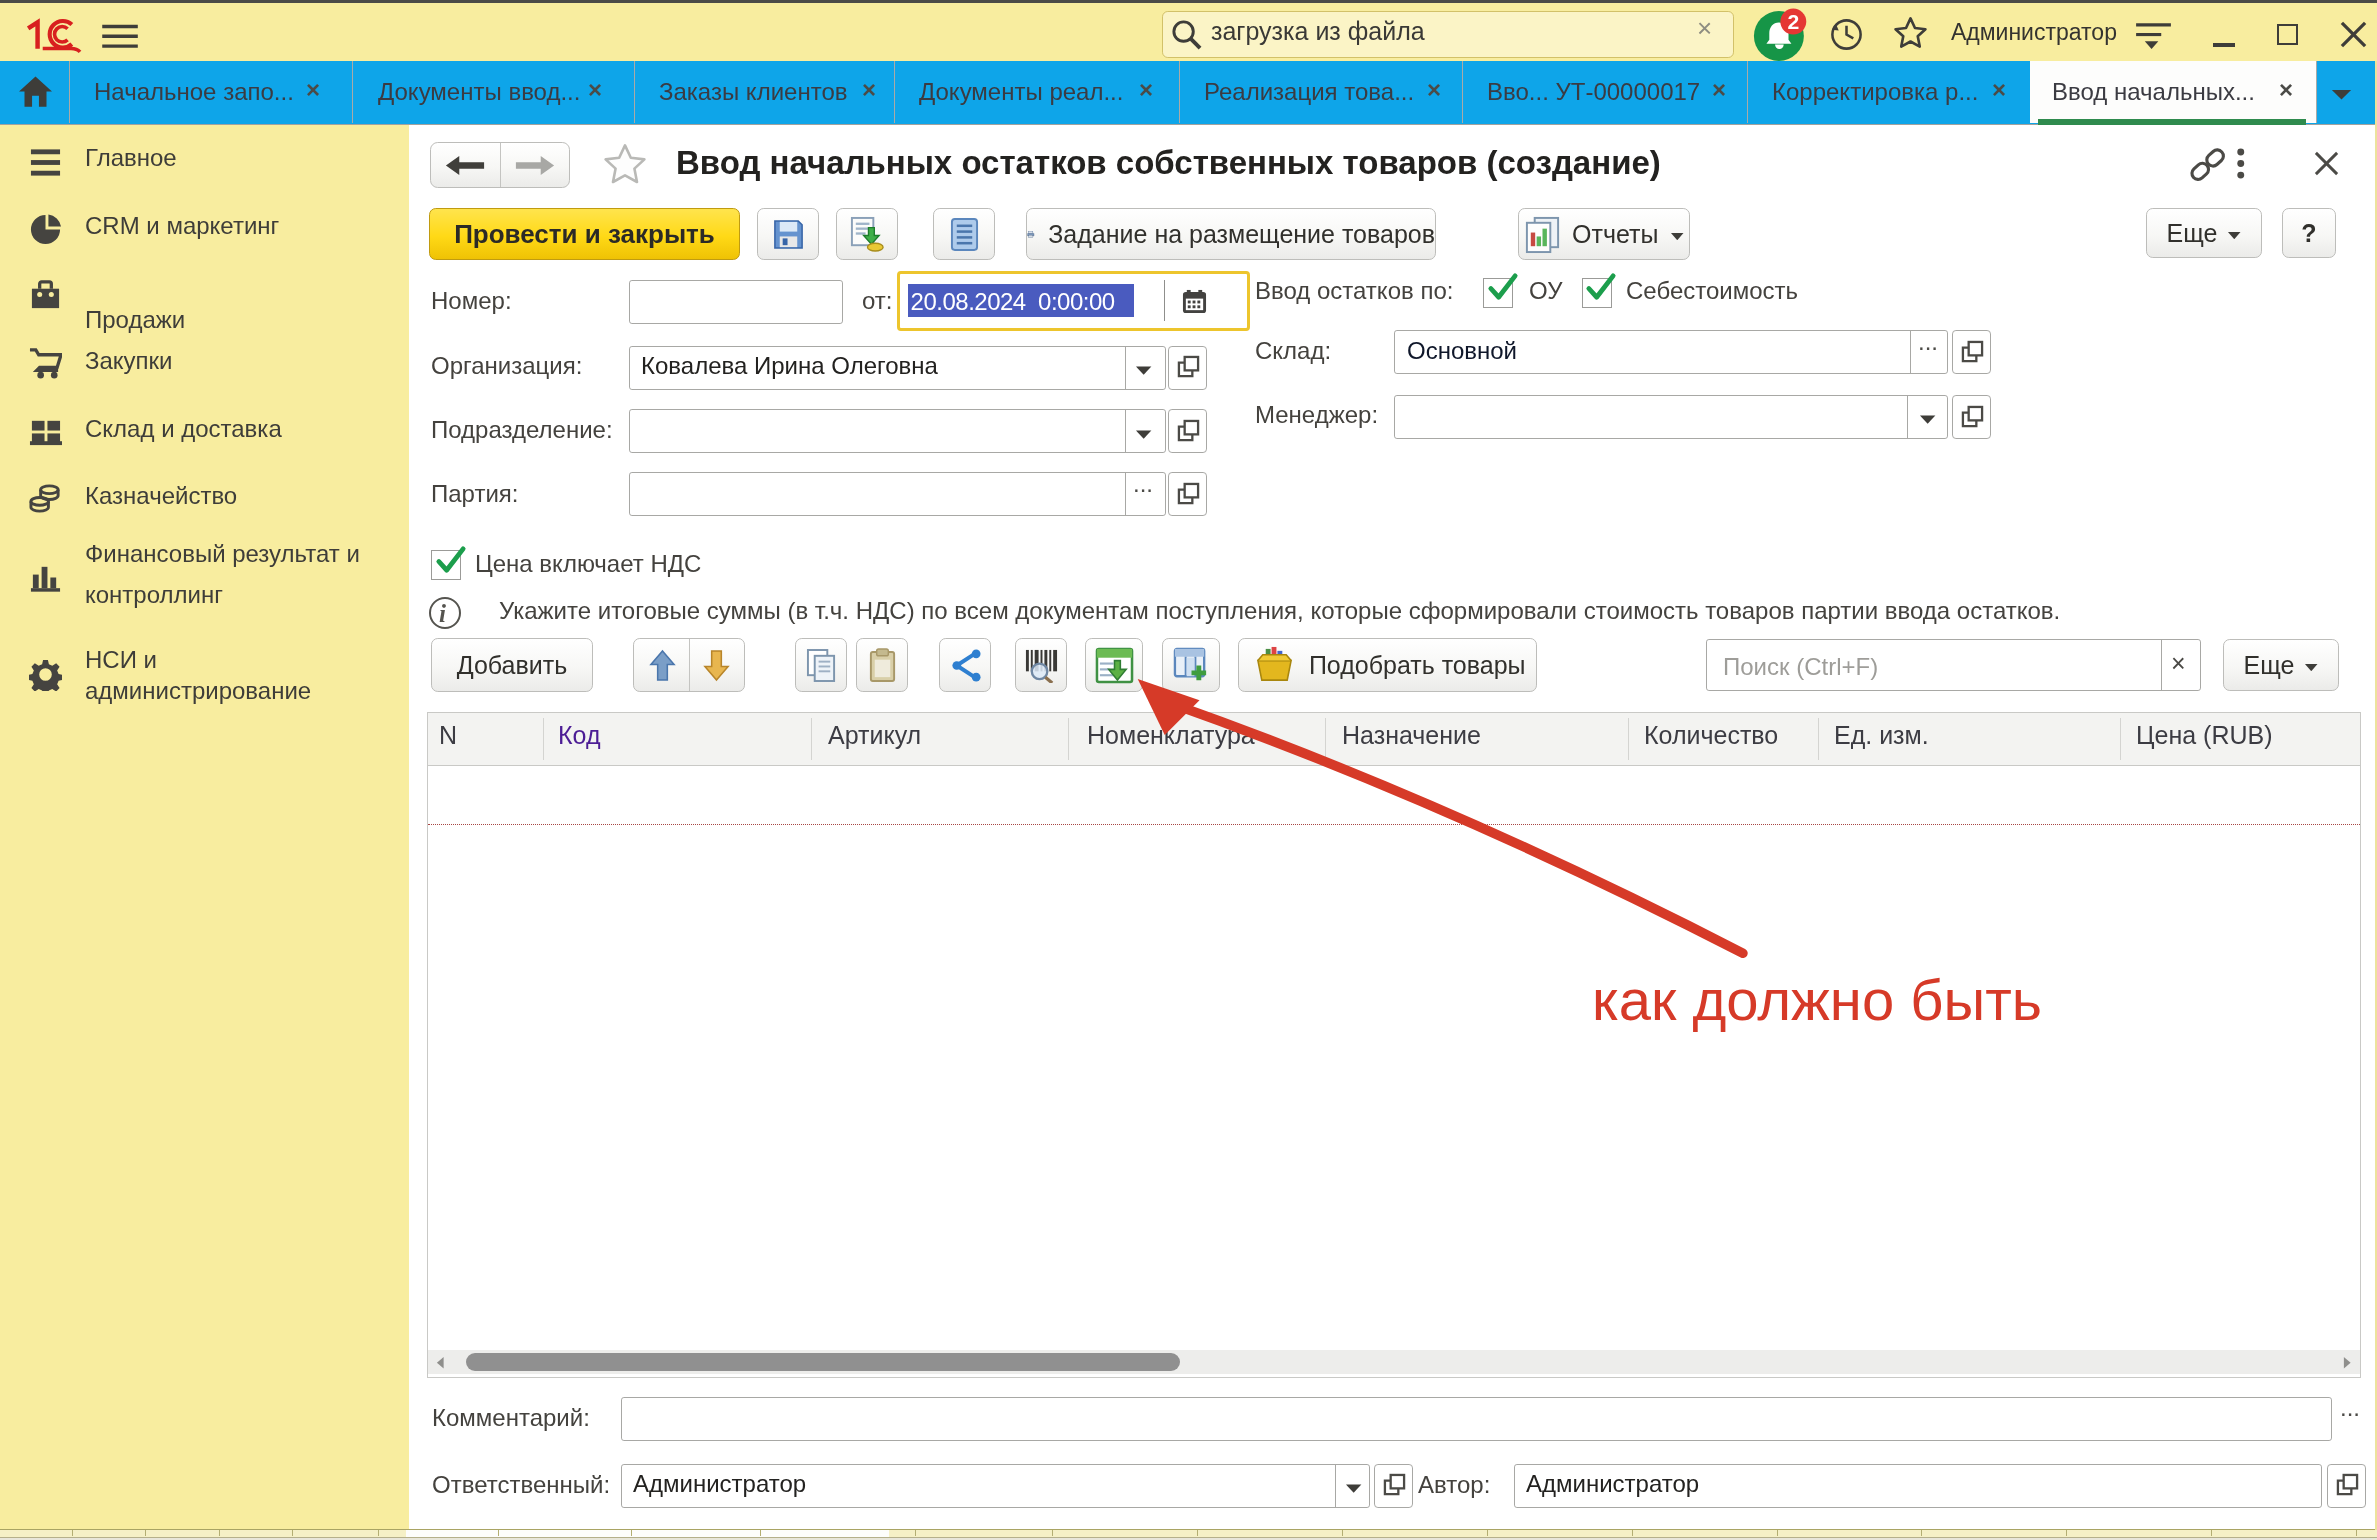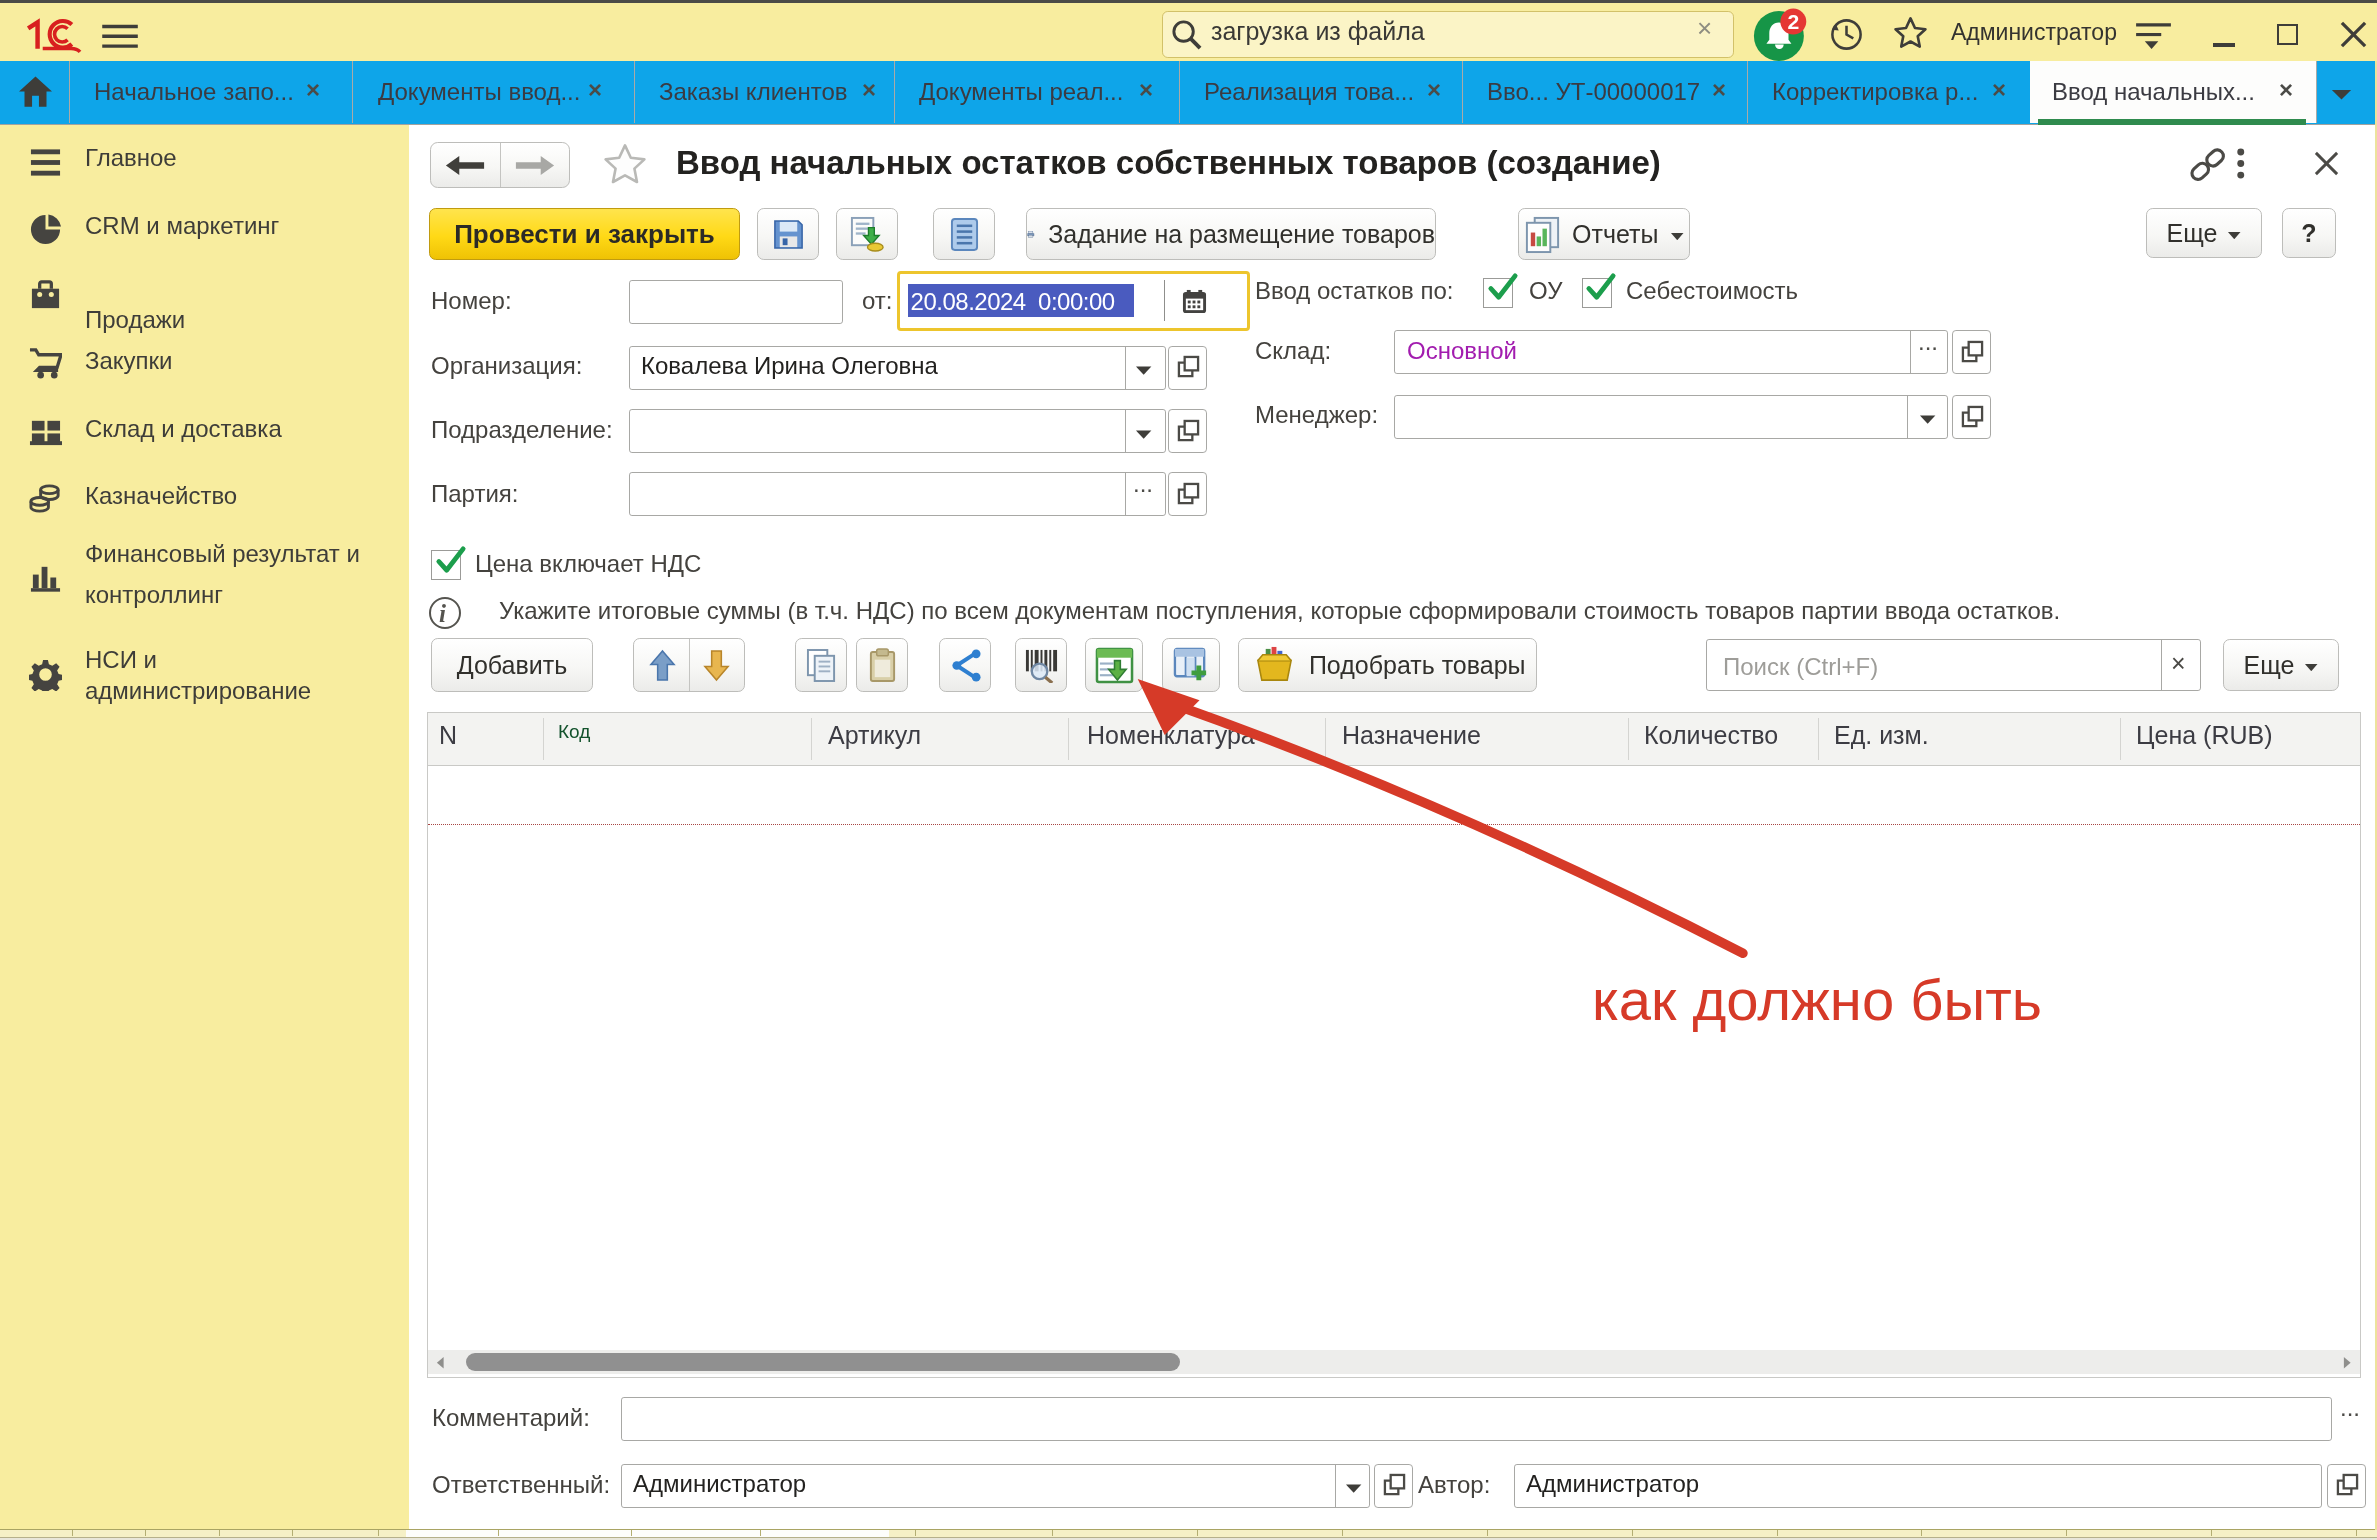--- a/index.html
+++ b/index.html
@@ -327,21 +327,21 @@
 <div class="inp" style="left:1168px;top:346px;width:39px;height:44px;border-radius:3.9px;"></div>
 <svg class="abs" style="left:1177px;top:355px;" width="23" height="25" viewBox="0 0 24 26">
     <g fill="none" stroke="#4b4a46" stroke-width="2.4">
       <rect x="8" y="2" width="14" height="14"></rect>
       <path d="M16 16 v6 h-14 v-14 h6"></path>
     </g>
   </svg>
 
 <div class="lbl" style="left:1255px;top:341px;">Склад:</div>
 <div class="inp" style="left:1394px;top:330px;width:554px;height:44px;"></div>
-<div class="lbl" style="left:1407px;top:341px;color:#a21caf;">Основной</div>
+<div class="lbl" style="left:1407px;top:341px;color:#0f172a;">Основной</div>
 <div class="abs" style="left:1910px;top:331px;width:1px;height:42px;background:#a8a8a5;"></div>
 <div class="lbl" style="left:1918px;top:332px;color:#4b4a46;">...</div>
 <div class="inp" style="left:1952px;top:330px;width:39px;height:44px;border-radius:3.9px;"></div>
 <svg class="abs" style="left:1961px;top:340px;" width="23" height="25" viewBox="0 0 24 26">
     <g fill="none" stroke="#4b4a46" stroke-width="2.4">
       <rect x="8" y="2" width="14" height="14"></rect>
       <path d="M16 16 v6 h-14 v-14 h6"></path>
     </g>
   </svg>
 
@@ -491,21 +491,21 @@
 <div class="abs" style="left:427px;top:712px;width:1934px;height:666px;border:1px solid #c9c9c6;background:#fff;"></div>
 <div class="abs" style="left:428px;top:713px;width:1932px;height:53px;background:#f3f3f1;border-bottom:1px solid #c9c9c6;"></div>
 <div class="sep" style="left:543px;top:718px;height:42px;background:#d4d4d1;"></div>
 <div class="sep" style="left:811px;top:718px;height:42px;background:#d4d4d1;"></div>
 <div class="sep" style="left:1068px;top:718px;height:42px;background:#d4d4d1;"></div>
 <div class="sep" style="left:1325px;top:718px;height:42px;background:#d4d4d1;"></div>
 <div class="sep" style="left:1628px;top:718px;height:42px;background:#d4d4d1;"></div>
 <div class="sep" style="left:1818px;top:718px;height:42px;background:#d4d4d1;"></div>
 <div class="sep" style="left:2120px;top:718px;height:42px;background:#d4d4d1;"></div>
 <div class="lbl" style="left:439px;top:725px;font-size:25px;color:#3c3c43;">N</div>
-<div class="lbl" style="left:558px;top:725px;font-size:19px;color:#14532d;">Код</div>
+<div class="lbl" style="left:558px;top:725px;font-size:25px;color:#4c1d95;">Код</div>
 <div class="lbl" style="left:828px;top:725px;font-size:25px;color:#3c3c43;">Артикул</div>
 <div class="lbl" style="left:1087px;top:725px;font-size:25px;color:#3c3c43;">Номенклатура</div>
 <div class="lbl" style="left:1342px;top:725px;font-size:25px;color:#3c3c43;">Назначение</div>
 <div class="lbl" style="left:1644px;top:725px;font-size:25px;color:#3c3c43;">Количество</div>
 <div class="lbl" style="left:1834px;top:725px;font-size:25px;color:#3c3c43;">Ед. изм.</div>
 <div class="lbl" style="left:2136px;top:725px;font-size:25px;color:#3c3c43;">Цена (RUB)</div>
 <div class="abs" style="left:428px;top:824px;width:1932px;height:0;border-top:1.9px dotted #a84744;"></div>
 
 <div class="abs" style="left:428px;top:1350px;width:1932px;height:24px;background:#ededeb;"></div>
 <svg class="abs" style="left:434px;top:1356px;" width="13.5" height="13.5" viewBox="0 0 14 14">

